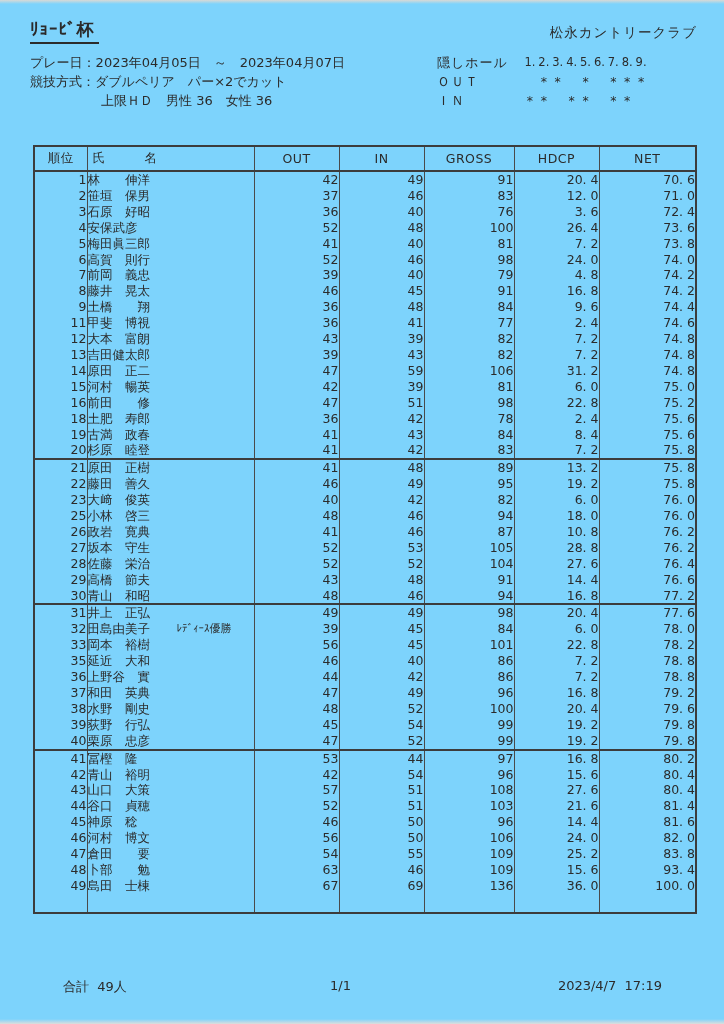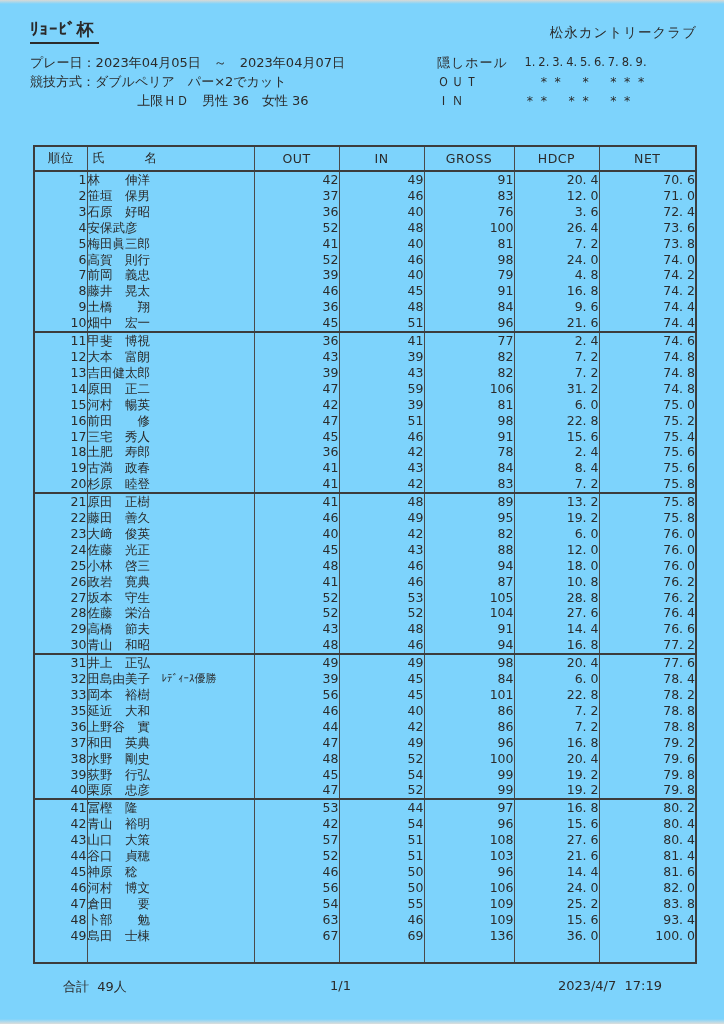--- a/index.html
+++ b/index.html
@@ -18,21 +18,21 @@
 
   .doc-title{
     position:absolute;left:30px;top:18px;
     font-size:17px;font-weight:bold;letter-spacing:1px;
     border-bottom:2px solid #2b2b2b;padding:0 4px 1px 0;
   }
   .club{position:absolute;top:24px;right:27px;font-size:13.5px;letter-spacing:1px;margin-left:28px;}
 
   .info{position:absolute;left:30px;top:53px;font-size:13px;line-height:19px;}
   .info-line{white-space:pre;}
-  .info-line.indent{padding-left:71px;text-align:center;}
+  .info-line.indent{padding-left:71px;}
 
   .hidden-block{position:absolute;left:437px;top:53px;font-size:13px;line-height:19px;}
   .hh-row{display:flex;align-items:flex-start;height:19px;}
   .hh-label{width:86px;letter-spacing:1px;white-space:pre;}
   .hh-cells{display:grid;grid-template-columns:repeat(9,13.9px);}
   .hh-cell{text-align:center;font-size:11.5px;}
   .hh-mark{font-size:12.5px;}
 
   table.results{
     position:absolute;left:33px;top:145px;
@@ -47,21 +47,21 @@
     border-bottom:2px solid #3c3c3c;height:23px;
     font-size:12.5px;letter-spacing:0.5px;text-align:center;
   }
   .results thead th.h-name{text-align:left;padding-left:5px;white-space:pre;}
   .results tbody td{height:15.9px;line-height:15.9px;font-size:12.5px;white-space:pre;}
   .c-rank{text-align:right;padding-right:10px;}
   .c-name{text-align:left;padding-left:5px;position:relative;}
   .c-num{text-align:right;padding-right:13px;}
   tr.group-end td{border-bottom:2px solid #3c3c3c;}
   tr.blank td{height:18px;}
-  .note{position:absolute;left:74px;top:0;font-size:11px;}
+  .note{position:absolute;left:89px;top:0;font-size:11px;}
 
   .footer{position:absolute;top:978px;left:0;width:100%;font-size:13px;}
   .f-total{position:absolute;left:63px;white-space:pre;}
   .f-page{position:absolute;left:330px;}
   .f-date{position:absolute;right:62px;white-space:pre;}
 </style>
 </head>
 <body>
 
 <div class="page">
@@ -216,29 +216,20 @@
         </tr>
         <tr>
           <td class="c-rank">9</td>
           <td class="c-name"><span>土橋　　翔</span></td>
           <td class="c-num">36</td>
           <td class="c-num">48</td>
           <td class="c-num">84</td>
           <td class="c-num">9. 6</td>
           <td class="c-num">74. 4</td>
         </tr>
-        <tr class="group-end">
-          <td class="c-rank">10</td>
-          <td class="c-name"><span>畑中　宏一</span></td>
-          <td class="c-num">45</td>
-          <td class="c-num">51</td>
-          <td class="c-num">96</td>
-          <td class="c-num">21. 6</td>
-          <td class="c-num">74. 4</td>
-        </tr>
         <tr>
           <td class="c-rank">11</td>
           <td class="c-name"><span>甲斐　博視</span></td>
           <td class="c-num">36</td>
           <td class="c-num">41</td>
           <td class="c-num">77</td>
           <td class="c-num">2. 4</td>
           <td class="c-num">74. 6</td>
         </tr>
         <tr>
@@ -280,29 +271,20 @@
         <tr>
           <td class="c-rank">16</td>
           <td class="c-name"><span>前田　　修</span></td>
           <td class="c-num">47</td>
           <td class="c-num">51</td>
           <td class="c-num">98</td>
           <td class="c-num">22. 8</td>
           <td class="c-num">75. 2</td>
         </tr>
         <tr>
-          <td class="c-rank">17</td>
-          <td class="c-name"><span>三宅　秀人</span></td>
-          <td class="c-num">45</td>
-          <td class="c-num">46</td>
-          <td class="c-num">91</td>
-          <td class="c-num">15. 6</td>
-          <td class="c-num">75. 4</td>
-        </tr>
-        <tr>
           <td class="c-rank">18</td>
           <td class="c-name"><span>土肥　寿郎</span></td>
           <td class="c-num">36</td>
           <td class="c-num">42</td>
           <td class="c-num">78</td>
           <td class="c-num">2. 4</td>
           <td class="c-num">75. 6</td>
         </tr>
         <tr>
           <td class="c-rank">19</td>
@@ -343,29 +325,20 @@
         <tr>
           <td class="c-rank">23</td>
           <td class="c-name"><span>大﨑　俊英</span></td>
           <td class="c-num">40</td>
           <td class="c-num">42</td>
           <td class="c-num">82</td>
           <td class="c-num">6. 0</td>
           <td class="c-num">76. 0</td>
         </tr>
         <tr>
-          <td class="c-rank">24</td>
-          <td class="c-name"><span>佐藤　光正</span></td>
-          <td class="c-num">45</td>
-          <td class="c-num">43</td>
-          <td class="c-num">88</td>
-          <td class="c-num">12. 0</td>
-          <td class="c-num">76. 0</td>
-        </tr>
-        <tr>
           <td class="c-rank">25</td>
           <td class="c-name"><span>小林　啓三</span></td>
           <td class="c-num">48</td>
           <td class="c-num">46</td>
           <td class="c-num">94</td>
           <td class="c-num">18. 0</td>
           <td class="c-num">76. 0</td>
         </tr>
         <tr>
           <td class="c-rank">26</td>
@@ -421,21 +394,21 @@
           <td class="c-num">20. 4</td>
           <td class="c-num">77. 6</td>
         </tr>
         <tr>
           <td class="c-rank">32</td>
           <td class="c-name"><span>田島由美子</span><span class="note">ﾚﾃﾞｨｰｽ優勝</span></td>
           <td class="c-num">39</td>
           <td class="c-num">45</td>
           <td class="c-num">84</td>
           <td class="c-num">6. 0</td>
-          <td class="c-num">78. 4</td>
+          <td class="c-num">78. 0</td>
         </tr>
         <tr>
           <td class="c-rank">33</td>
           <td class="c-name"><span>岡本　裕樹</span></td>
           <td class="c-num">56</td>
           <td class="c-num">45</td>
           <td class="c-num">101</td>
           <td class="c-num">22. 8</td>
           <td class="c-num">78. 2</td>
         </tr>

